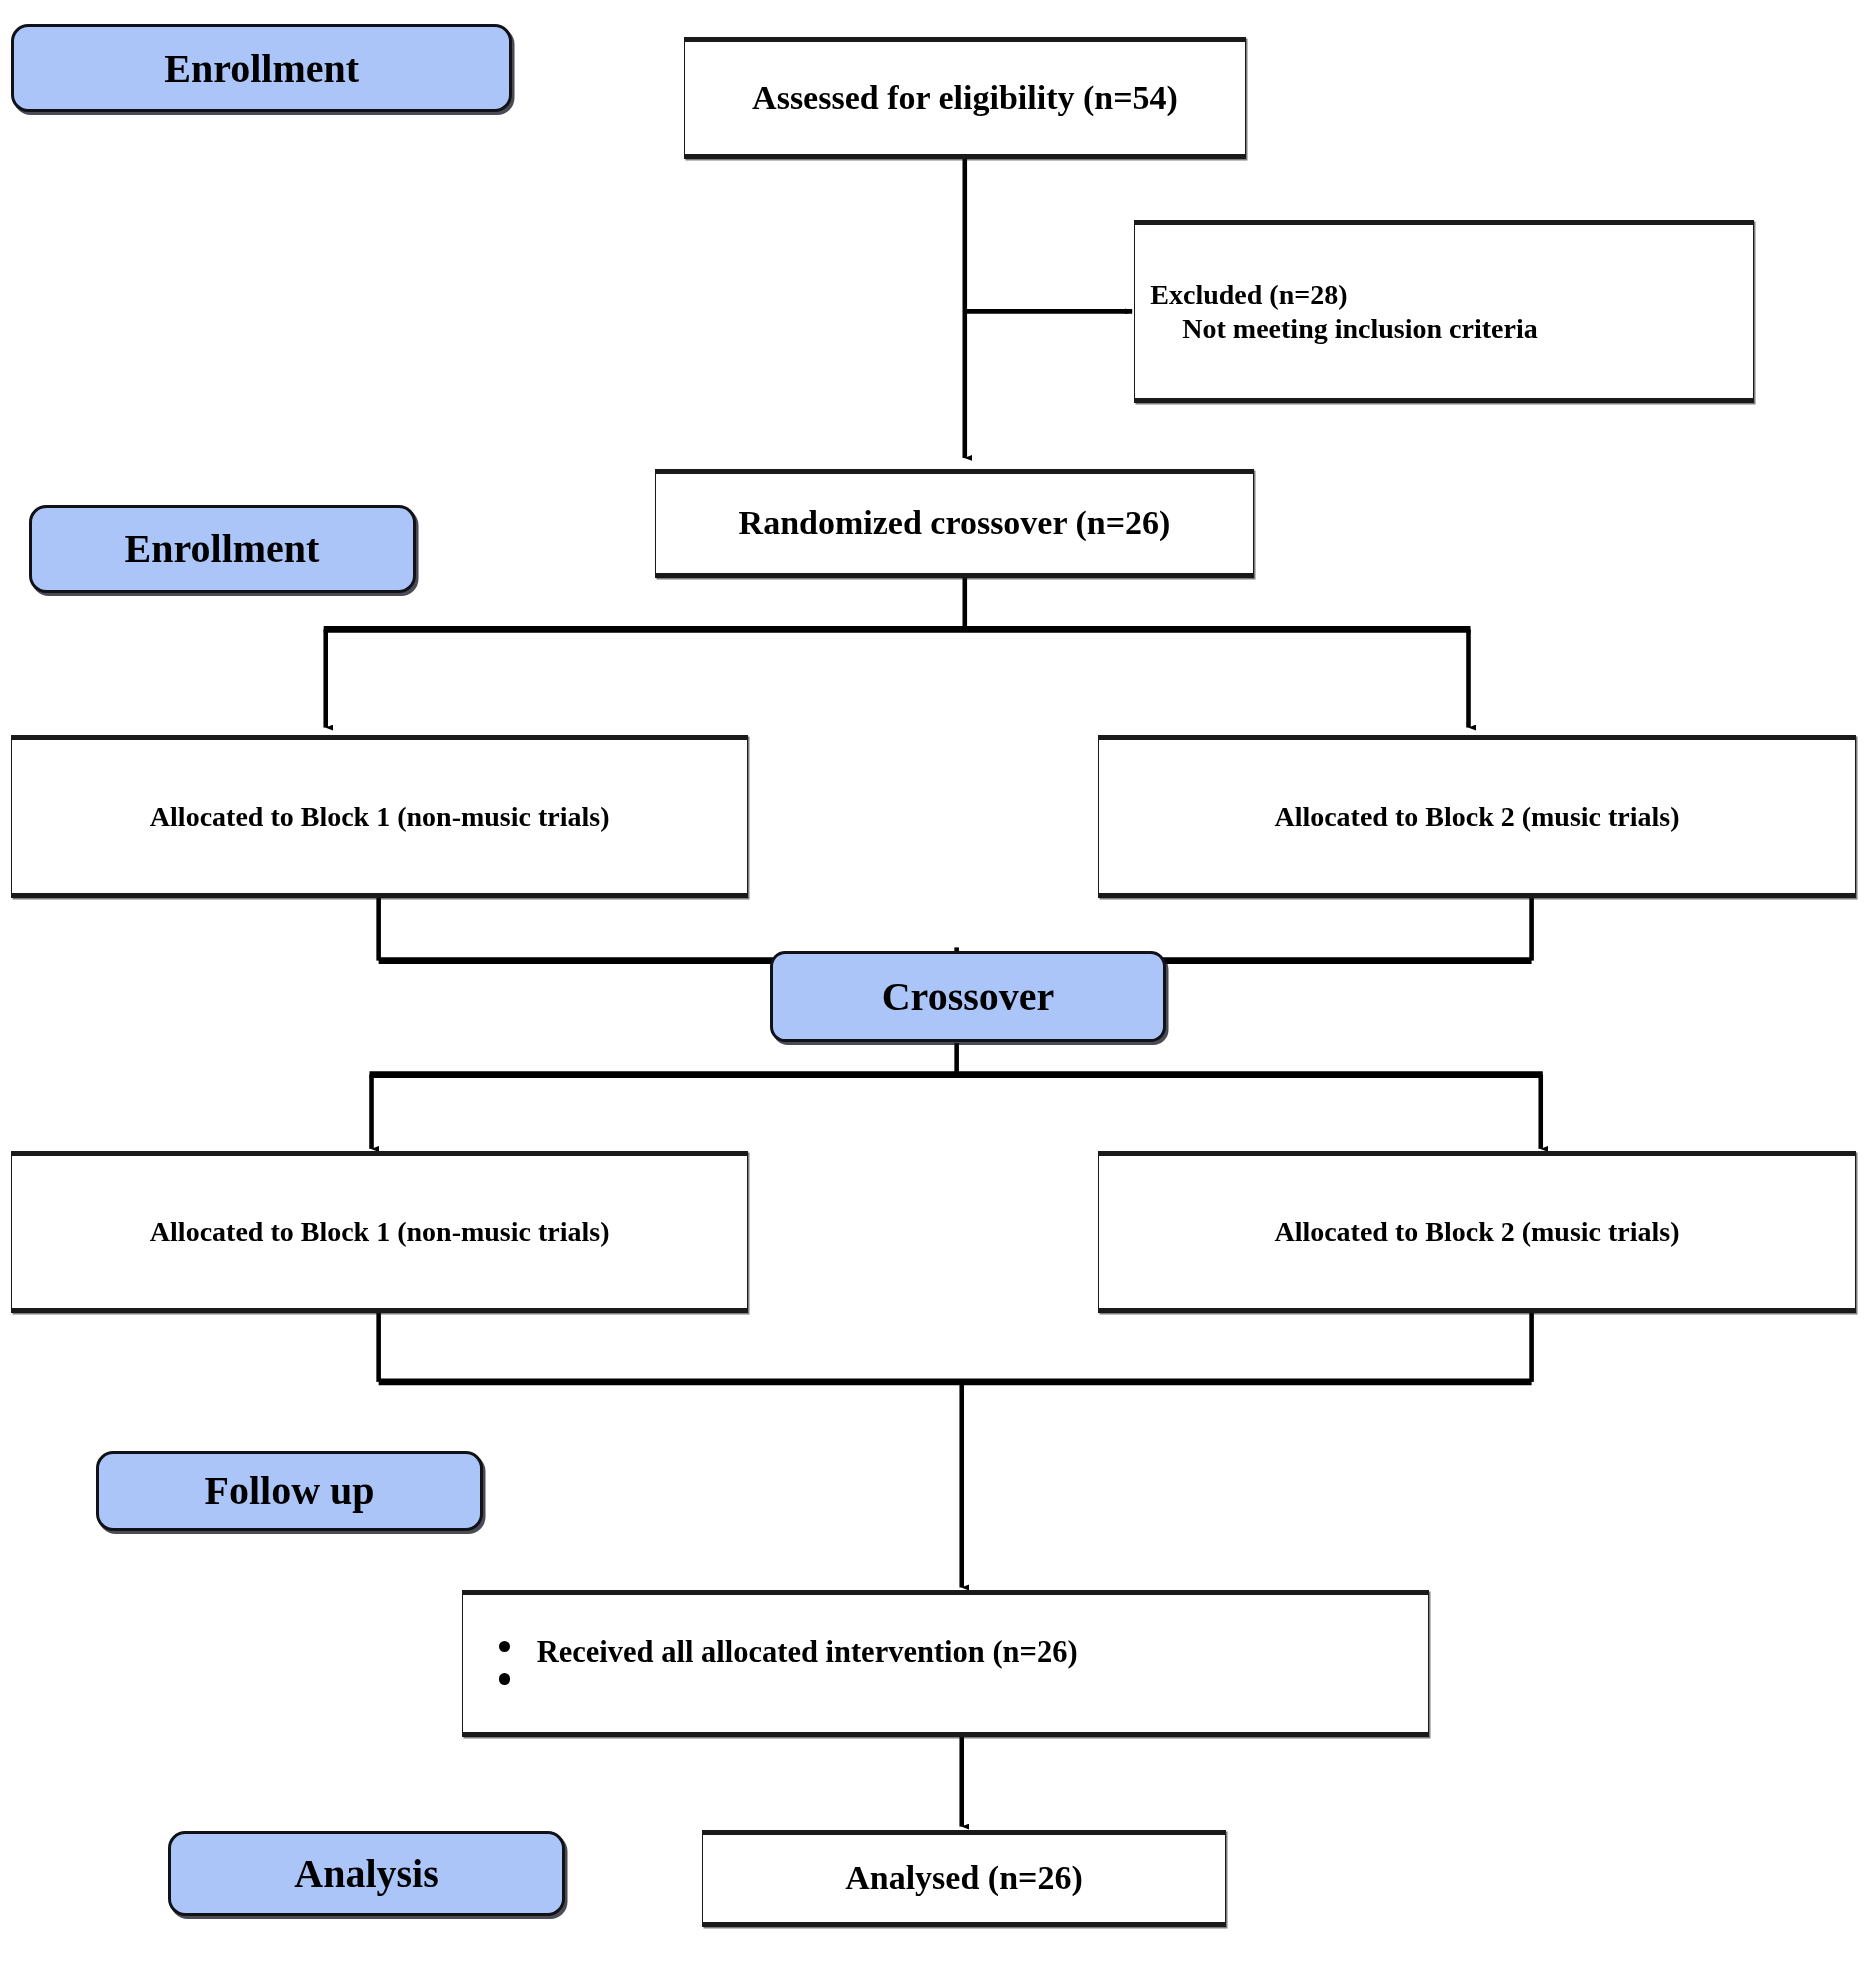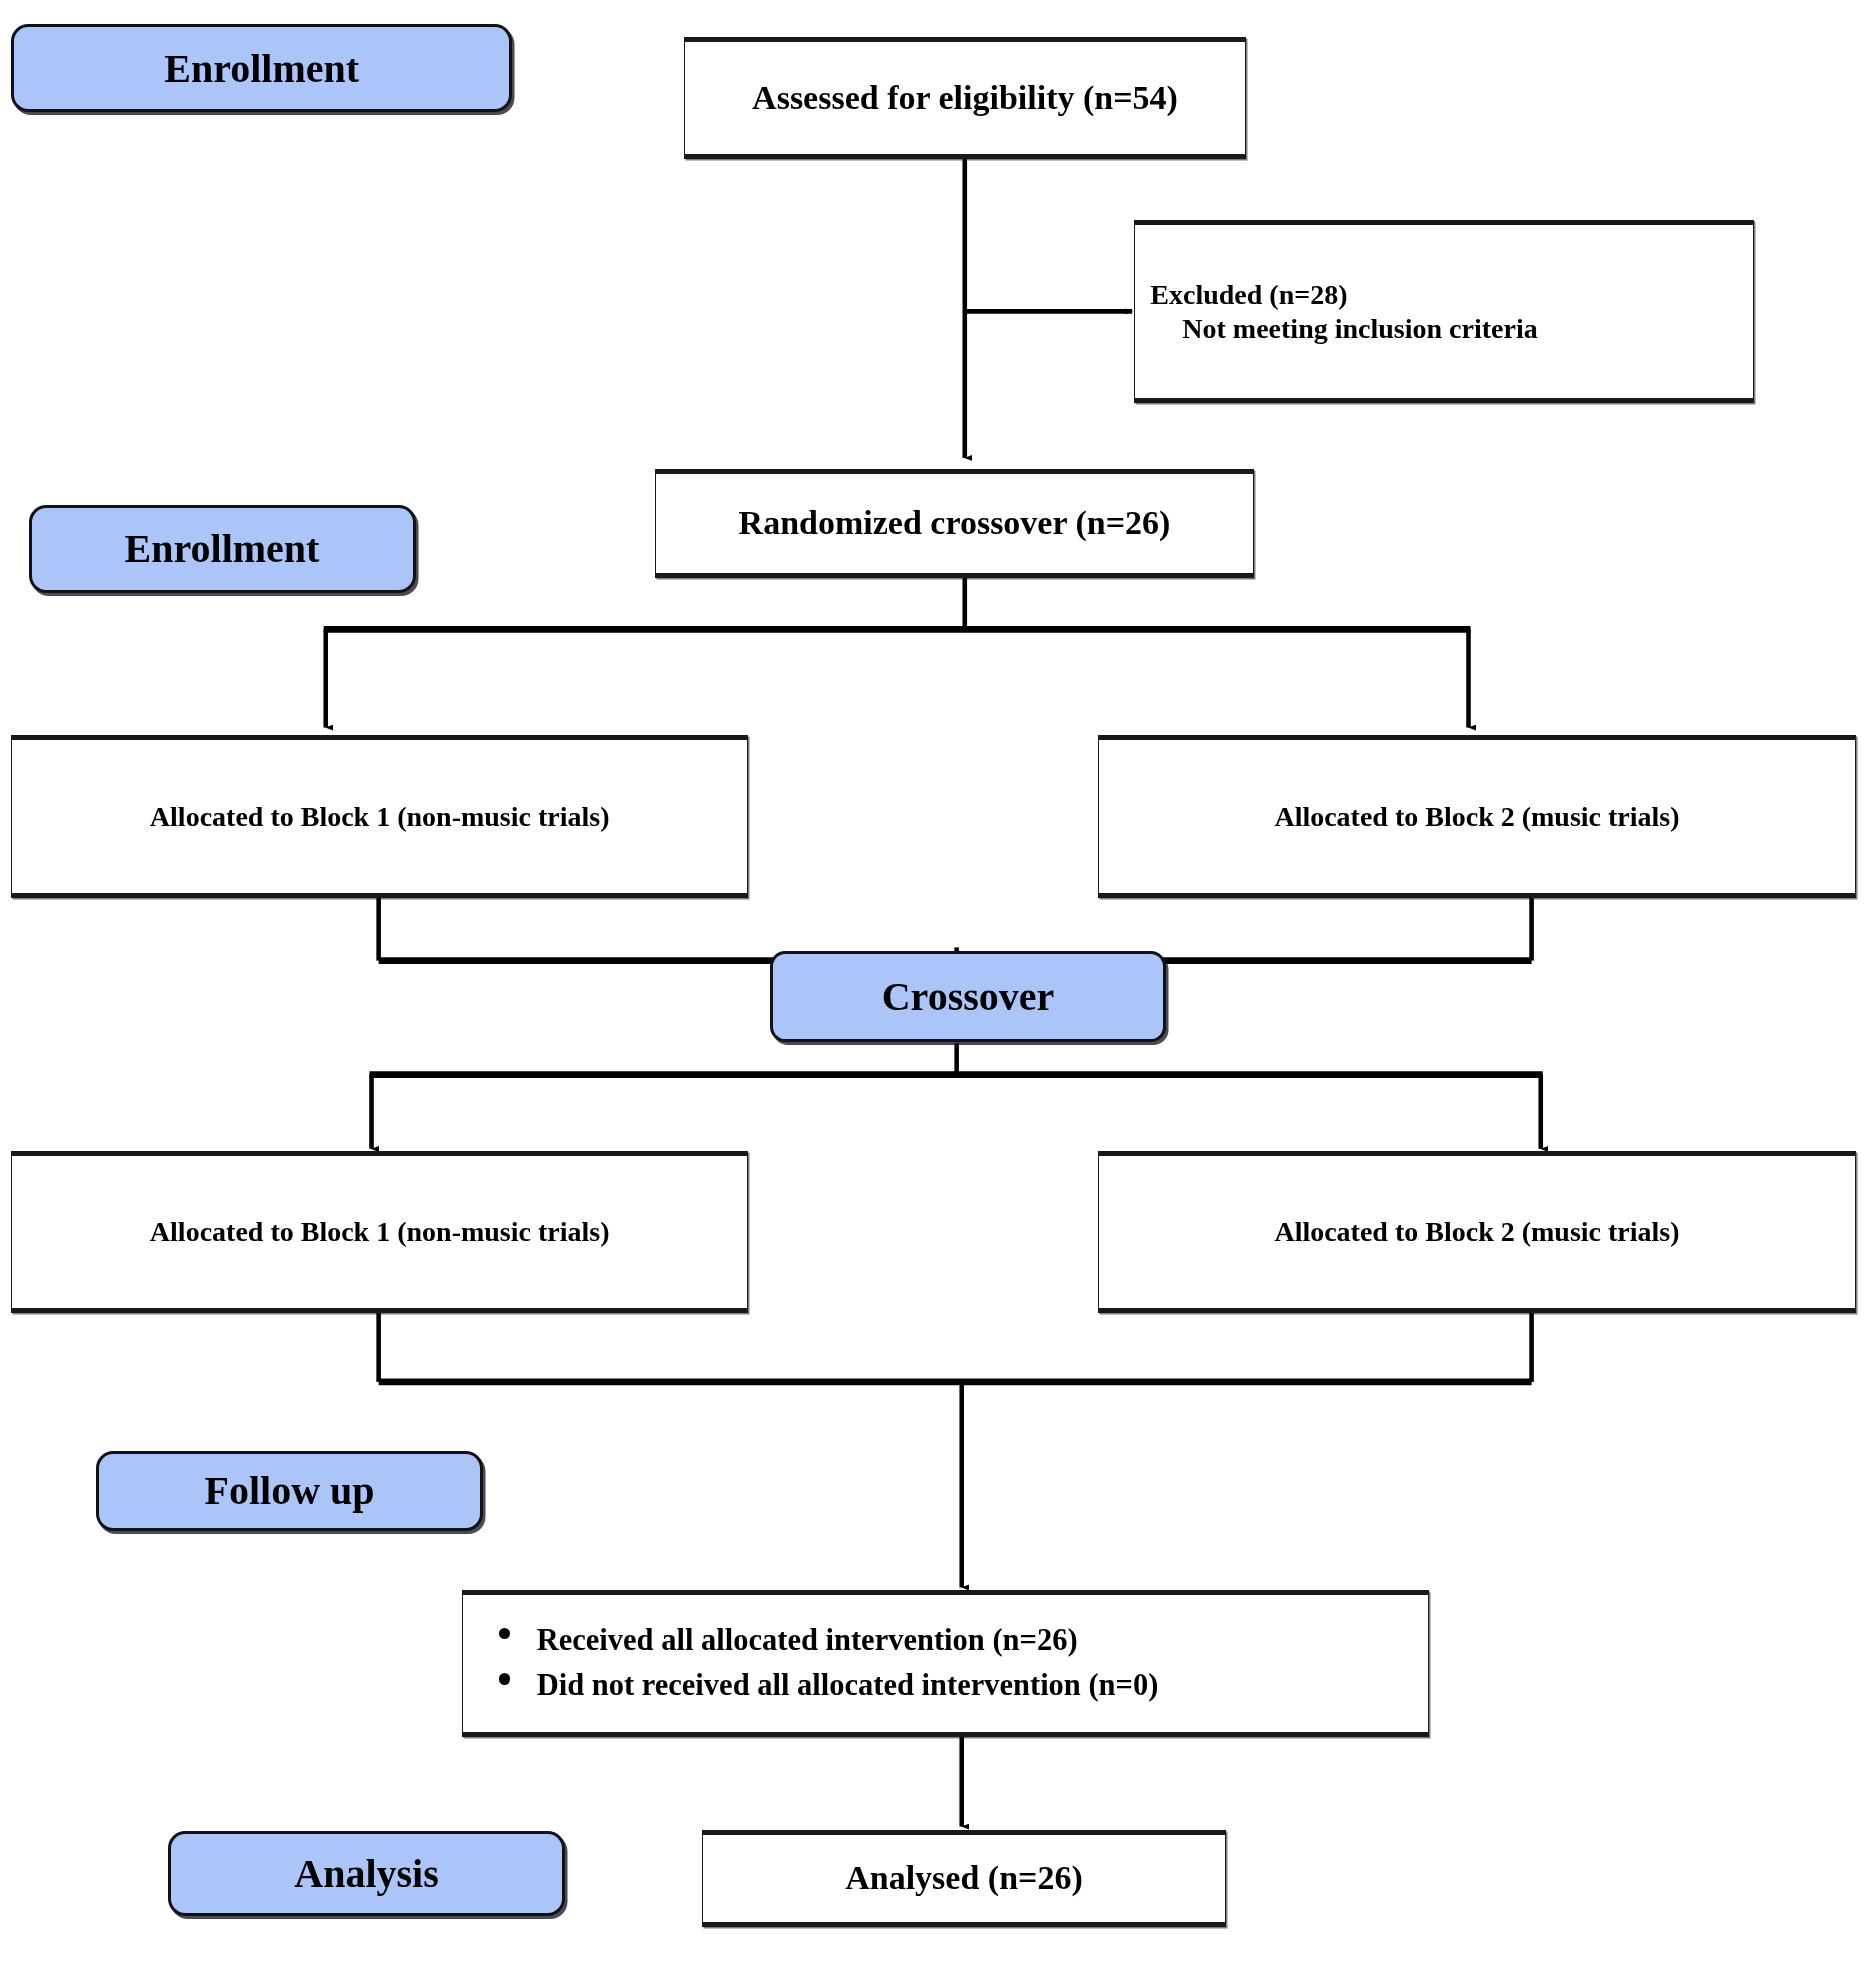--- a/index.html
+++ b/index.html
@@ -187,21 +187,20 @@
   </div>
 
   <div class="node box" style="left:462px; top:1590px; width:967px; height:147px;">
     <ul class="bullets">
       <li>
         <span class="bullet-dot"></span>
         <span>Received all allocated intervention (n=26)</span>
       </li>
       <li>
         <span class="bullet-dot"></span>
-        <span>Did not received all allocated intervention (n=0)</span>
       </li>
     </ul>
   </div>
 
   <div class="node box fs-md" style="left:702px; top:1830px; width:524px; height:97px;">
     <span class="txt">Analysed (n=26)</span>
   </div>
 
 </div>
 

